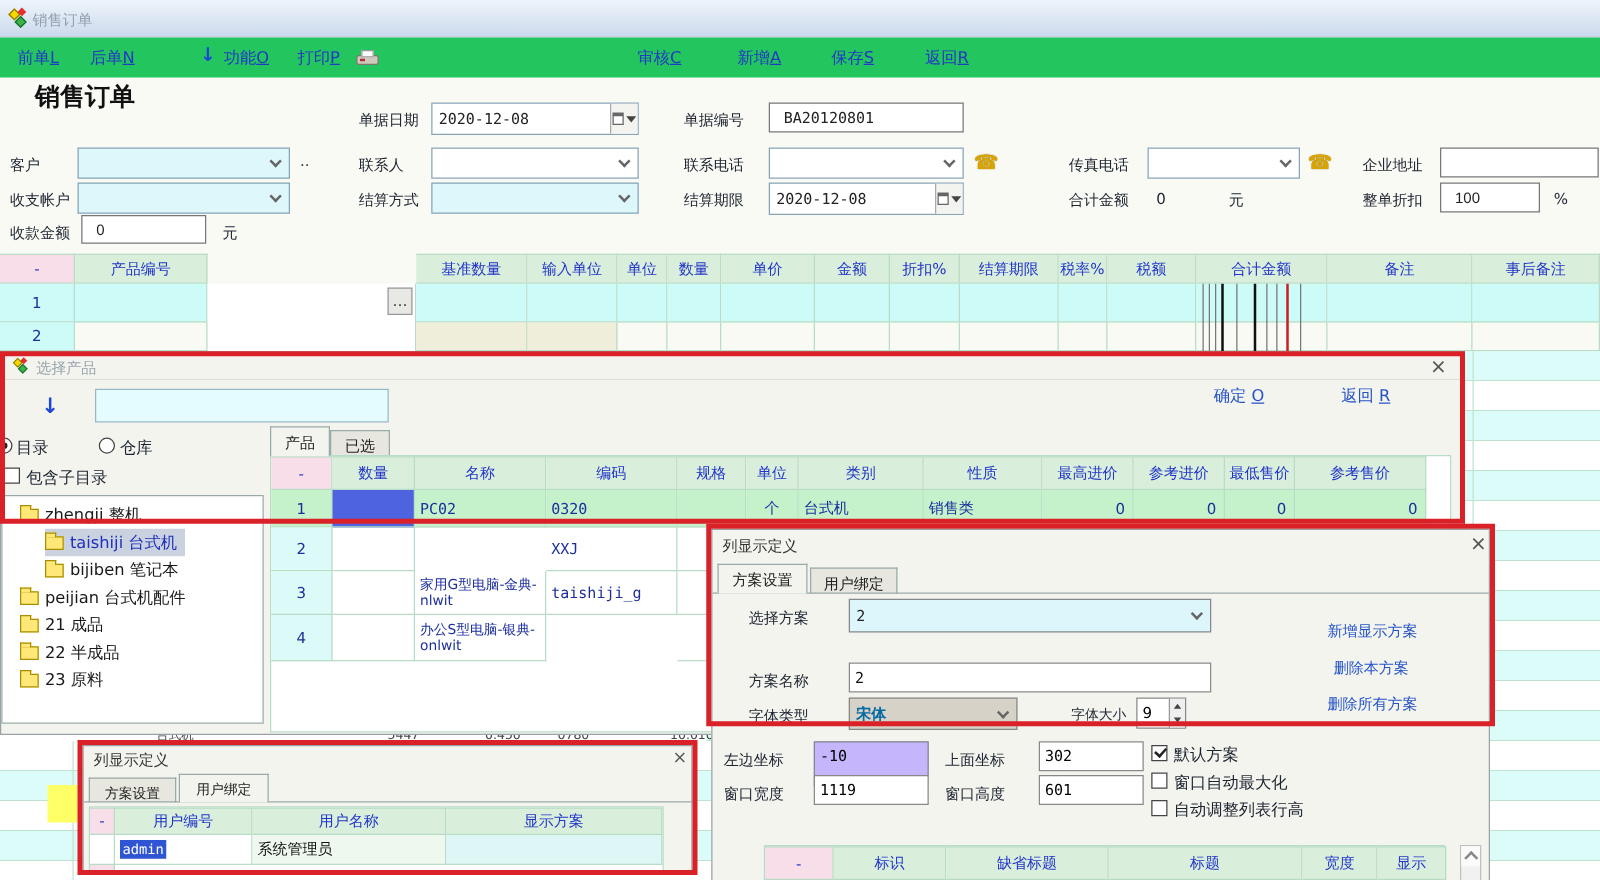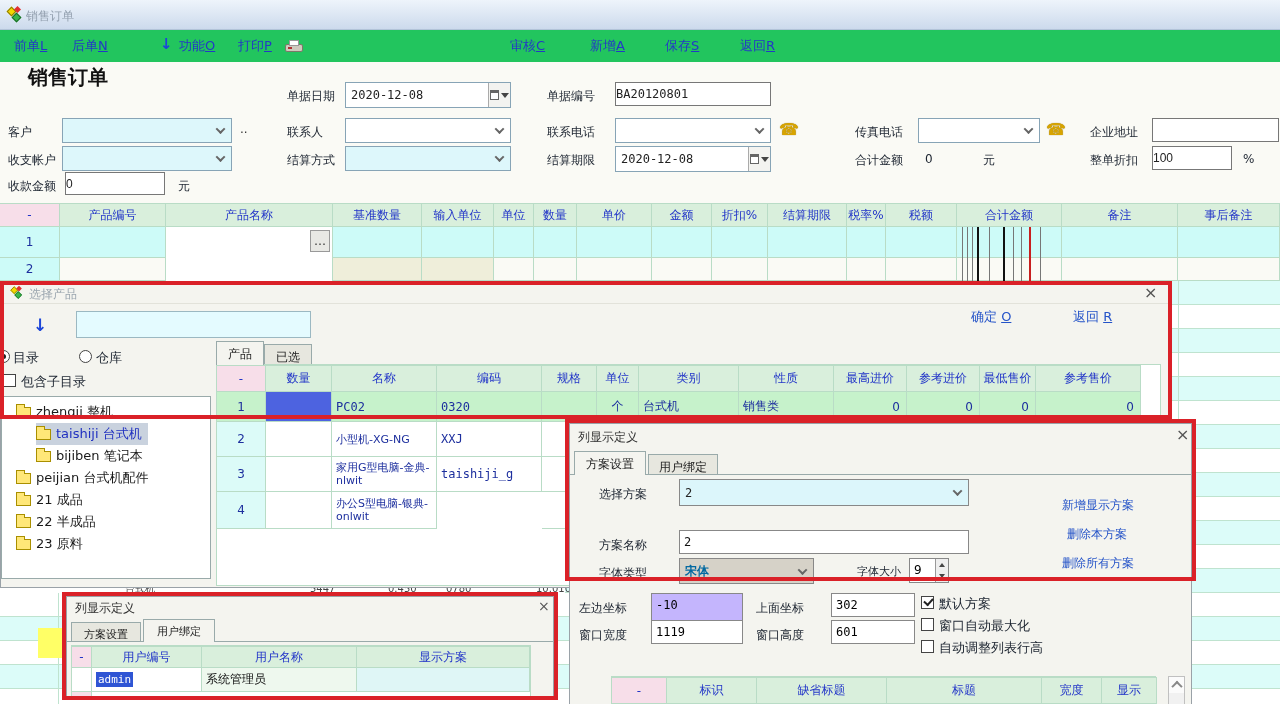--- a/index.html
+++ b/index.html
@@ -27,21 +27,21 @@
   .printer .pbody{ position:absolute; left:0; top:4px; width:18px; height:8px; background:#cfcabe; border:1px solid #7d7868; border-radius:2px;}
   .printer .ppaper{ position:absolute; left:4px; top:0; width:10px; height:6px; background:#fff; border:1px solid #999;}
   .printer .pdot{ position:absolute; left:3px; top:7px; width:4px; height:2px; background:#b03030;}
 
   
   .formtitle { left:28px; top:64px; font-size:20px; font-weight:bold; color:#111; }
   .combo { position:absolute; border:1px solid #87a4b6; background:#fff; display:flex; align-items:center; }
   .combo .val { padding-left:5px; font-size:12px; color:#222; }
   .chev { width:7px; height:7px; border-right:2px solid #666; border-bottom:2px solid #666; transform:rotate(45deg) translate(-1px,-1px); margin-left:auto; margin-right:7px; }
   .cyanbg { background:#ddf7fb !important; }
-  .inp { position:absolute; border:1px solid #777; background:#fff; font-size:12px; padding:3px 0; color:#222; }
+  .inp { position:absolute; border:1px solid #777; background:#fff; font-size:12px; padding:3px 11px; color:#222; }
   .datebtn { margin-left:auto; width:22px; height:100%; background:#f3f3f0; border-left:1px solid #aaa; display:flex; align-items:center; justify-content:center; gap:2px; }
   .calico { width:9px; height:10px; border:1px solid #666; border-top:3px solid #666; background:#fff; }
   .tridn { width:0; height:0; border-left:4px solid transparent; border-right:4px solid transparent; border-top:5px solid #444; }
   .phone { position:absolute; font-size:16px; color:#d8a400; text-shadow:0 0 1px #8a6b00; }
 
   
   .gc { position:absolute; border-right:1px solid #b9dcc6; border-bottom:1px solid #b9dcc6; font-size:12px; display:flex; align-items:center; justify-content:center; overflow:hidden; }
   .gh { background:#d9efdc; color:#2235c8; border-top:1px solid #b9dcc6; }
   .gh.first { background:#f7dee9; }
   .left { justify-content:flex-start; padding-left:4px; }
@@ -177,21 +177,20 @@
   <span class="abs lbl" style="left:1243px;top:152px">%</span>
 
   <span class="abs lbl" style="left:8px;top:178px">收款金额</span>
   <input class="inp" style="left: 65px; top: 172px; width: 100px; height: 23px;" readonly="" value="0">
   <span class="abs lbl" style="left:178px;top:178px">元</span>
 
   <div class="abs" style="left:0;top:203px;width:1280px;height:501px">
 
     <div class="gc gh first" style="left:0;top:0;width:60px;height:24px">-</div>
     <div class="gc gh" style="left:60px;top:0;width:106px;height:24px">产品编号</div>
-    <div class="gc gh" style="left:166px;top:0;width:167px;height:24px">产品名称</div>
     <div class="gc gh" style="left:333px;top:0;width:89px;height:24px">基准数量</div>
     <div class="gc gh" style="left:422px;top:0;width:72px;height:24px">输入单位</div>
     <div class="gc gh" style="left:494px;top:0;width:40px;height:24px">单位</div>
     <div class="gc gh" style="left:534px;top:0;width:43px;height:24px">数量</div>
     <div class="gc gh" style="left:577px;top:0;width:75px;height:24px">单价</div>
     <div class="gc gh" style="left:652px;top:0;width:60px;height:24px">金额</div>
     <div class="gc gh" style="left:712px;top:0;width:56px;height:24px">折扣%</div>
     <div class="gc gh" style="left:768px;top:0;width:79px;height:24px">结算期限</div>
     <div class="gc gh" style="left:847px;top:0;width:39px;height:24px">税率%</div>
     <div class="gc gh" style="left:886px;top:0;width:71px;height:24px">税额</div>
@@ -341,21 +340,20 @@
       <div class="gc navy" style="left:380px;top:27px;width:42px;height:30px;background:#c6f2cb">个</div>
       <div class="gc navy left" style="left:422px;top:27px;width:100px;height:30px;background:#c6f2cb">台式机</div>
       <div class="gc navy left" style="left:522px;top:27px;width:95px;height:30px;background:#c6f2cb">销售类</div>
       <div class="gc navy right" style="left:617px;top:27px;width:73px;height:30px;background:#c6f2cb">0</div>
       <div class="gc navy right" style="left:690px;top:27px;width:73px;height:30px;background:#c6f2cb">0</div>
       <div class="gc navy right" style="left:763px;top:27px;width:56px;height:30px;background:#c6f2cb">0</div>
       <div class="gc navy right" style="left:819px;top:27px;width:105px;height:30px;background:#c6f2cb">0</div>
 
       <div class="gc navy" style="left:0;top:57px;width:49px;height:35px;background:#dcfbf8">2</div>
       <div class="gc" style="left:49px;top:57px;width:66px;height:35px"></div>
-      <div class="gc navy left" style="left:115px;top:57px;width:105px;height:35px;font-size:11px">小型机-XG-NG</div>
       <div class="gc navy left mono" style="left:220px;top:57px;width:105px;height:35px">XXJ</div>
       <div class="gc" style="left:325px;top:57px;width:55px;height:35px"></div>
 
       <div class="gc navy" style="left:0;top:92px;width:49px;height:35px;background:#dcfbf8">3</div>
       <div class="gc" style="left:49px;top:92px;width:66px;height:35px"></div>
       <div class="gc navy left" style="left:115px;top:92px;width:105px;height:35px;font-size:11px;white-space:normal;line-height:13px">家用G型电脑-金典-nlwit</div>
       <div class="gc navy left mono" style="left:220px;top:92px;width:105px;height:35px">taishiji_g</div>
       <div class="gc" style="left:325px;top:92px;width:55px;height:35px"></div>
 
       <div class="gc navy" style="left:0;top:127px;width:49px;height:37px;background:#dcfbf8">4</div>

